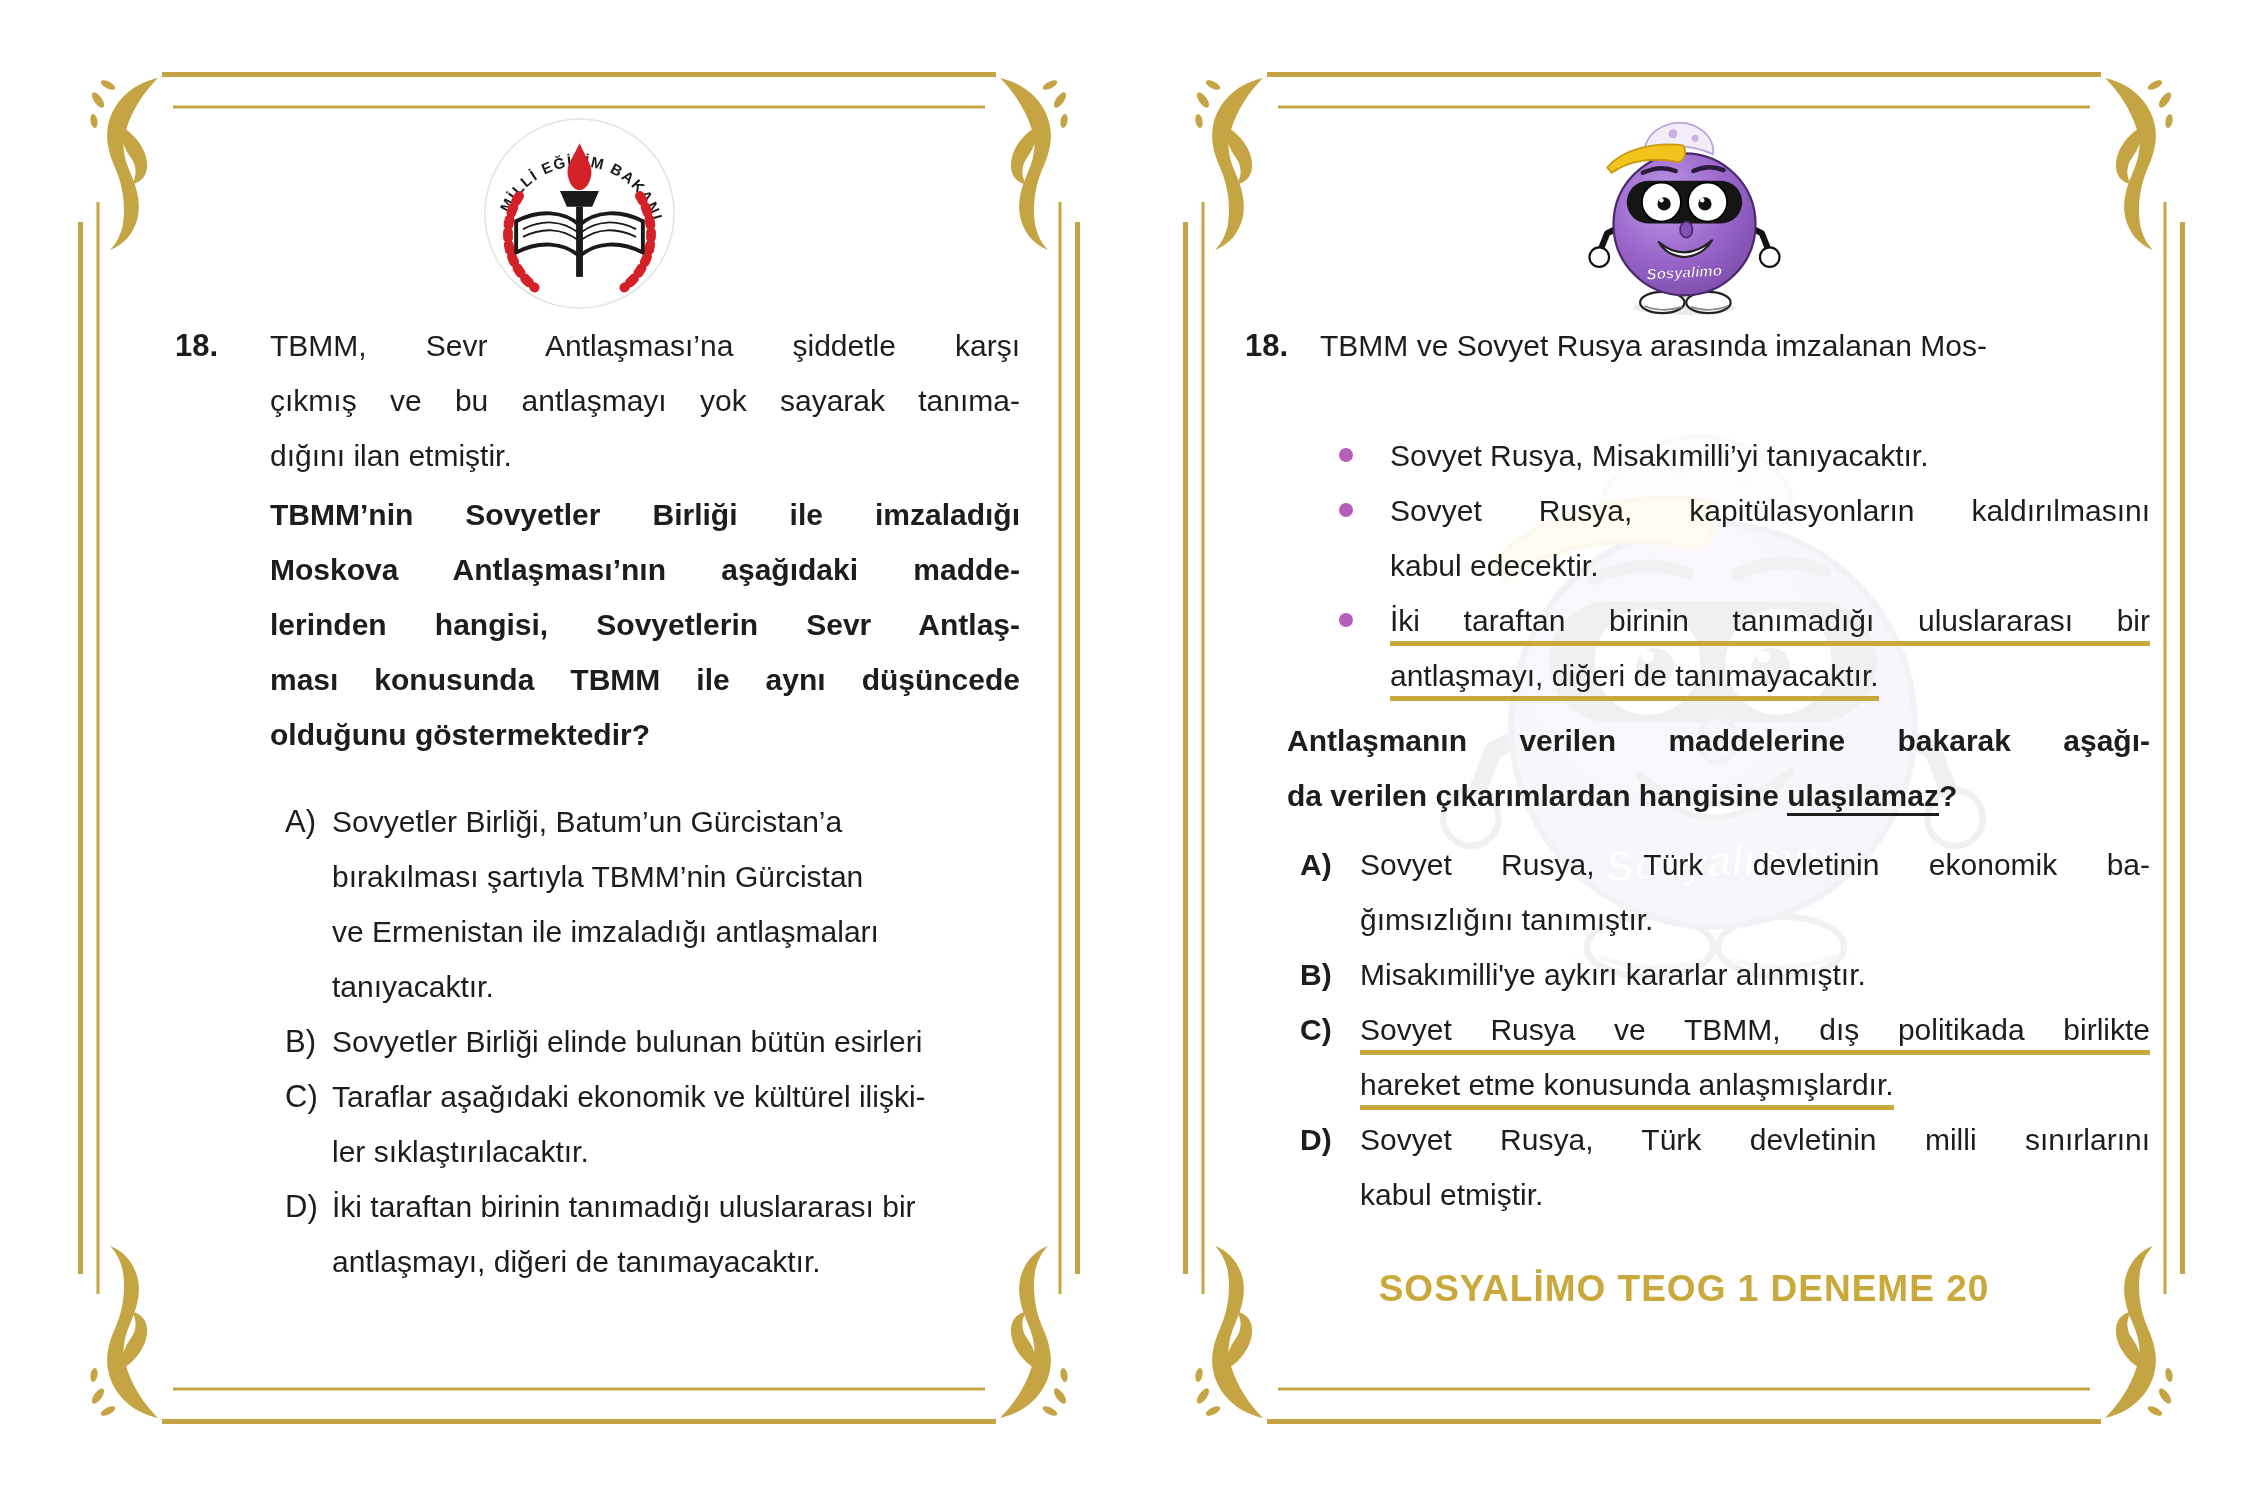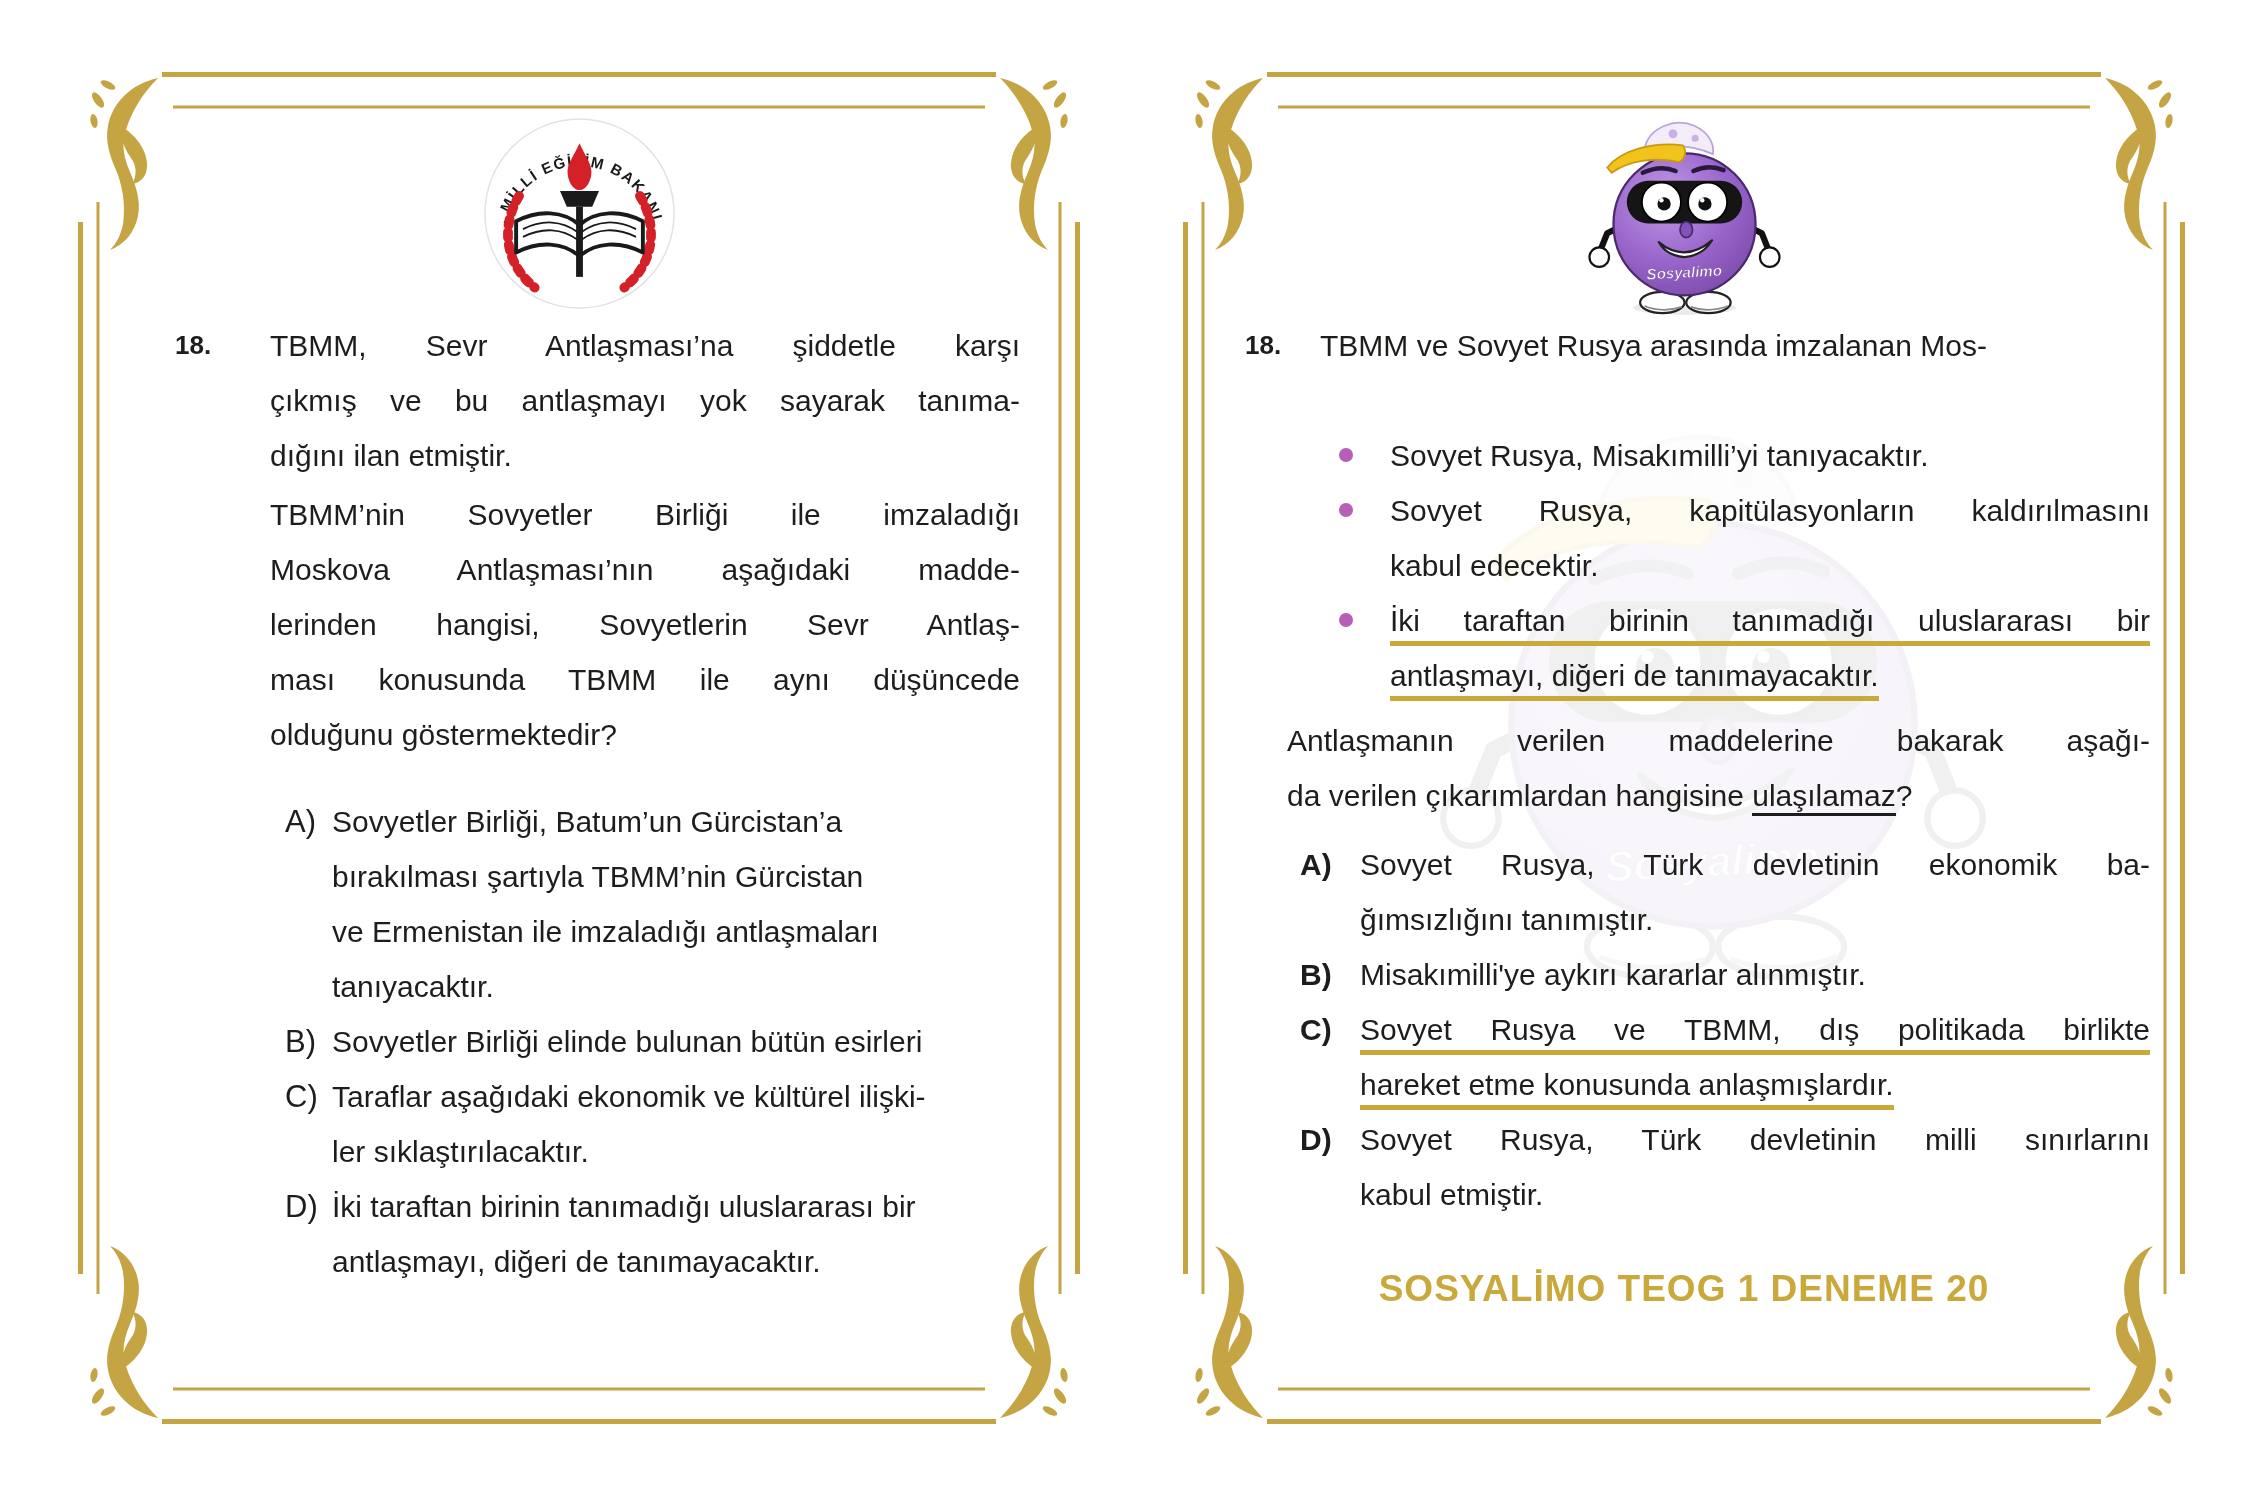--- a/index.html
+++ b/index.html
@@ -22,24 +22,24 @@
 
   
   .lines .line{line-height:55px;font-size:30px;}
   .page-left .lines .line{font-size:30px;}
   .just .line{text-align:justify;text-align-last:justify;}
   .just .line:last-child{text-align-last:left;}
   .ltxt{display:inline;}
   .gold-u{border-bottom:5px solid var(--gold-u);padding-bottom:4px;}
   .word-u{border-bottom:3px solid currentColor;padding-bottom:1px;margin-top:20px;}
 
-  .boldblock .line{font-weight:normal;}
+  .boldblock .line{font-weight:bold;}
 
   .qblock{position:absolute;}
-  .qnum{position:absolute;left:0;top:0;font-weight:bold;font-size:26px;line-height:55px;}
+  .qnum{position:absolute;left:0;top:0;font-weight:bold;font-size:31px;line-height:55px;}
 
   
   .l-stem{left:97px;top:246px;width:845px;}
   .l-stem .lines{margin-left:95px;}
   .l-bold{left:192px;top:415px;width:750px;}
   .l-opts{left:207px;top:722px;width:735px;}
   .l-opts .opt{position:relative;padding-left:47px;}
   .l-opts .olabel{position:absolute;left:0;top:0;font-size:31px;line-height:55px;}
 
   

